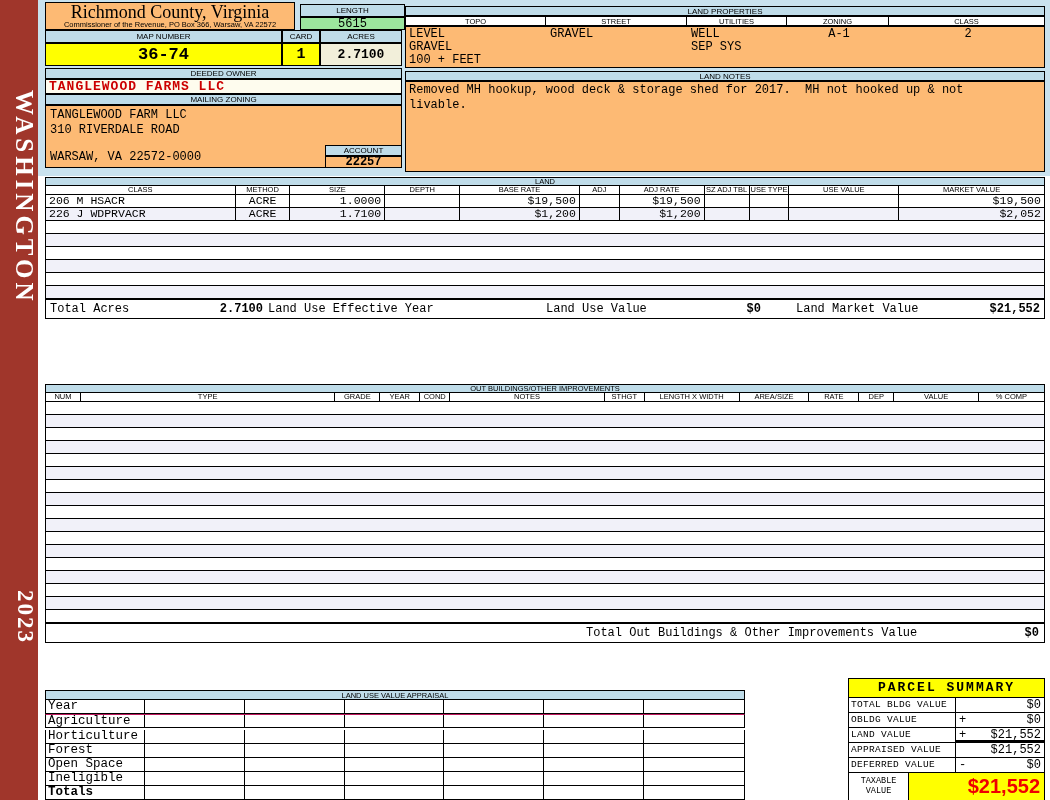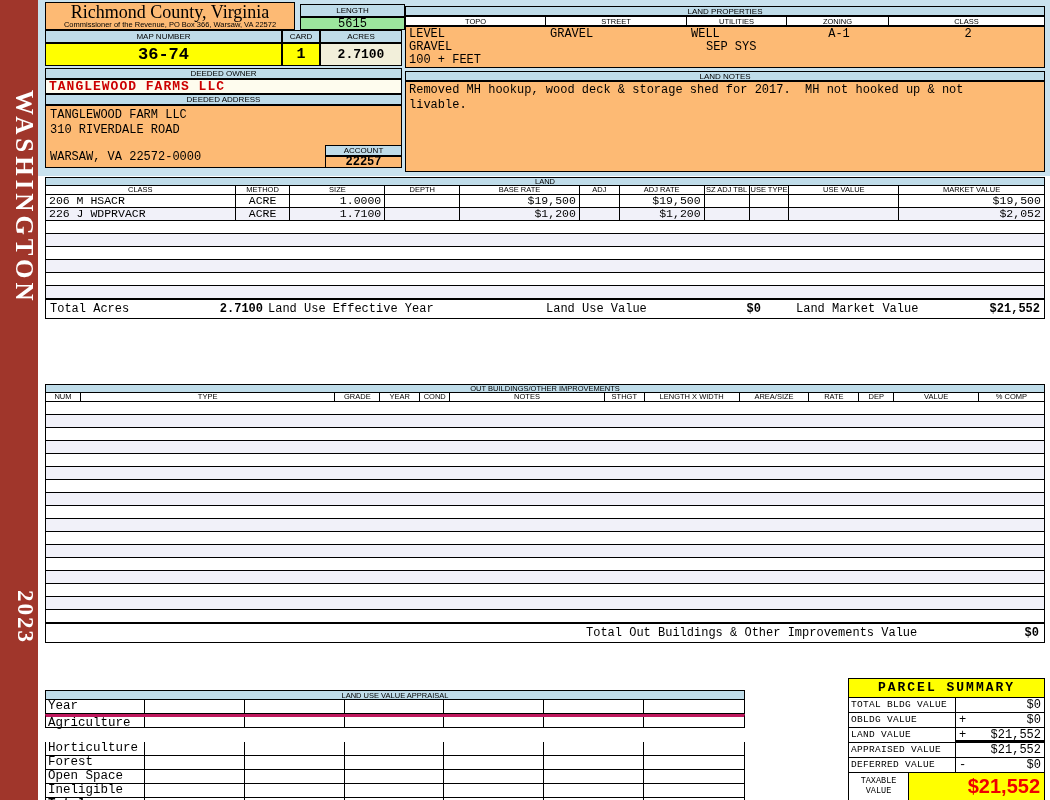--- a/index.html
+++ b/index.html
@@ -82,21 +82,21 @@
   .bg-alt { background:var(--stripe,#F1F1F9); }
   .t-total { position:relative; height:19px; border-top:1px solid #000; font-size:12px; }
   .tt { position:absolute; top:3px; line-height:13px; white-space:pre; }
   .b { font-weight:bold; }
   
   .appraisal { position:absolute; left:45px; top:690px; width:700px; }
   .ap-strip { height:10px; line-height:9px; background:var(--strip-blue,#BFDCE9);
               border:1px solid #000; font-family:"Liberation Sans", sans-serif;
               font-size:7.5px; text-align:center; }
   .ap-row { display:flex; height:14px; border:1px solid #000; border-top:none; background:#fff; }
-  .ap-row.gap { margin-bottom:14px; border-top:3px solid #be185d; }
+  .ap-row.gap { margin-bottom:2px; border-top:1px solid #be185d; }
   .ap-label { font-size:12.5px; line-height:13px; padding-left:2px; border-right:1px solid #000; }
   .ap-cell { border-right:1px solid #000; }
   .ap-cell:last-child { border-right:none; }
   
   .psummary { position:absolute; left:848px; top:678px; width:197px; border:1px solid #000; background:#fff; }
   .ps-title { height:19px; background:var(--hl-yellow,#FFFF00); border-bottom:1px solid #000;
               font-weight:bold; font-size:13px; text-align:center; line-height:18px; letter-spacing:2px; }
   .ps-row { display:flex; height:15px; border-bottom:1px solid #000; }
   .ps-label { width:107px; font-size:9.5px; line-height:14px; padding-left:2px;
               border-right:1px solid #000; letter-spacing:0.3px; }
@@ -133,21 +133,21 @@
   <div class="box rec-val">5615</div>
   <div class="box strip map-lbl">MAP NUMBER</div>
   <div class="box strip card-lbl">CARD</div>
   <div class="box strip acres-lbl">ACRES</div>
   <div class="box map-val">36-74</div>
   <div class="box card-val">1</div>
   <div class="box acres-val">2.7100</div>
 
   <div class="box strip own-lbl">DEEDED OWNER</div>
   <div class="box own-val">TANGLEWOOD FARMS LLC</div>
-  <div class="box strip mail-lbl">DEEDED ADDRESS</div>
+  <div class="box strip mail-lbl">MAILING ZONING</div>
   <div class="box mail-box">
     <div class="mail-line" style="top:2px">TANGLEWOOD FARM LLC</div>
     <div class="mail-line" style="top:17px">310 RIVERDALE ROAD</div>
     <div class="mail-line" style="top:30px"></div>
     <div class="mail-line" style="top:44px">WARSAW, VA 22572-0000</div>
   </div>
   <div class="box strip acct-lbl">ACCOUNT</div>
   <div class="box acct-val">22257</div>
 
   <div class="box strip lp-strip">LAND PROPERTIES</div>
@@ -157,21 +157,21 @@
       <div class="lp-hcell" style="width:100px">UTILITIES</div>
       <div class="lp-hcell" style="width:102px">ZONING</div>
       <div class="lp-hcell" style="width:156px">CLASS</div>
     </div>
   <div class="box lp-vals">
     <span class="lp-span" style="left:3px;top:1px">LEVEL</span>
     <span class="lp-span" style="left:3px;top:14px">GRAVEL</span>
     <span class="lp-span" style="left:3px;top:27px">100 + FEET</span>
     <span class="lp-span" style="left:144px;top:1px">GRAVEL</span>
     <span class="lp-span" style="left:285px;top:1px">WELL</span>
-    <span class="lp-span" style="left:300px;top:14px">SEP SYS</span>
+    <span class="lp-span" style="left:285px;top:14px">SEP SYS</span>
     <span class="lp-span" style="left:382px;top:1px;width:102px;text-align:center">A-1</span>
     <span class="lp-span" style="left:484px;top:1px;width:156px;text-align:center">2</span>
   </div>
 
   <div class="box strip ln-strip">LAND NOTES</div>
   <div class="box ln-box">Removed MH hookup, wood deck &amp; storage shed for 2017.  MH not hooked up &amp; not
 livable.</div>
 
   <div class="dtable" style="left:45px;top:178px;width:1000px;">
     <div class="t-strip">LAND</div>

